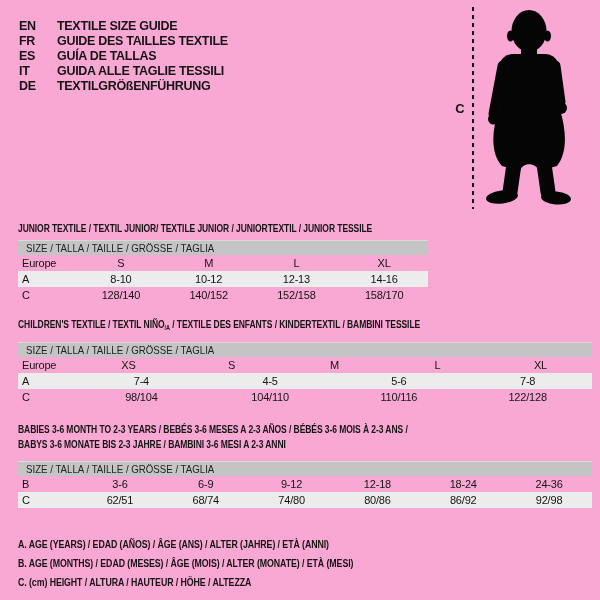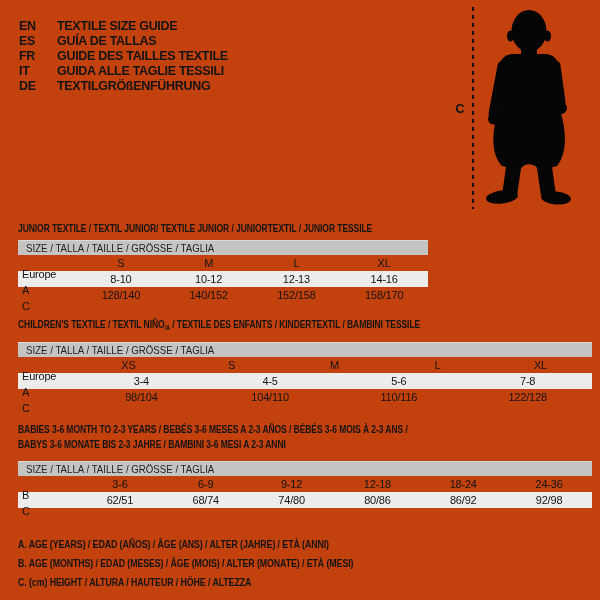--- a/index.html
+++ b/index.html
@@ -1,17 +1,17 @@
 <!DOCTYPE html>
 <html><head>
 <meta charset="utf-8">
 <style>
   html,body{margin:0;padding:0;background:#ffffff;}
   .canvas{
-    position:relative;width:600px;height:600px;background:#c2410c;overflow:hidden;
+    position:relative;width:600px;height:600px;background:#f9a8d4;overflow:hidden;
     font-family:"Liberation Sans",sans-serif;color:#141414;
   }
   
   .lang-block{position:absolute;left:19px;top:19px;}
   .lang-row{display:flex;line-height:15px;font-size:12.5px;font-weight:700;letter-spacing:-0.3px;white-space:nowrap;}
   .lang-code{width:38px;}
   
   .figure{position:absolute;left:448px;top:0;width:150px;height:215px;}
   .dash-line{
     position:absolute;left:24px;top:7px;width:2px;height:202px;
@@ -32,44 +32,44 @@
   .t1{top:240px;width:410px;}
   .t2{top:342px;width:574px;}
   .t3{top:461px;width:574px;}
   .size-bar{
     background:#c4c4c4;border-top:1px solid #d9d9d9;height:14px;line-height:14px;
     font-size:11px;color:#222;padding-left:8px;overflow:hidden;
   }
   .size-bar span{display:inline-block;transform:scaleX(0.88);transform-origin:0 0;white-space:nowrap;}
   .trow{display:flex;height:16px;line-height:16px;font-size:11px;letter-spacing:-0.2px;}
   .trow.alt{background:#ececec;}
-  .tlabel{width:55px;padding-left:4px;margin-top:11px;}
+  .tlabel{width:55px;padding-left:4px;}
   .tcell{flex:1;text-align:center;}
   
   .notes{position:absolute;left:18px;top:535px;}
   .note-line{font-size:11px;font-weight:700;line-height:19px;white-space:nowrap;
     transform:scaleX(0.8);transform-origin:0 0;width:740px;letter-spacing:-0.1px;}
 </style>
 </head>
 <body>
 
 <div class="canvas">
 
   <div class="lang-block">
     <div class="lang-row">
       <span class="lang-code">EN</span>
       <span class="lang-label">TEXTILE SIZE GUIDE</span>
     </div>
     <div class="lang-row">
+      <span class="lang-code">FR</span>
+      <span class="lang-label">GUIDE DES TAILLES TEXTILE</span>
+    </div>
+    <div class="lang-row">
       <span class="lang-code">ES</span>
       <span class="lang-label">GUÍA DE TALLAS</span>
-    </div>
-    <div class="lang-row">
-      <span class="lang-code">FR</span>
-      <span class="lang-label">GUIDE DES TAILLES TEXTILE</span>
     </div>
     <div class="lang-row">
       <span class="lang-code">IT</span>
       <span class="lang-label">GUIDA ALLE TAGLIE TESSILI</span>
     </div>
     <div class="lang-row">
       <span class="lang-code">DE</span>
       <span class="lang-label">TEXTILGRÖßENFÜHRUNG</span>
     </div>
   </div>
@@ -133,21 +133,21 @@
     <div class="trow">
       <span class="tlabel">Europe</span>
       <span class="tcell">XS</span>
       <span class="tcell">S</span>
       <span class="tcell">M</span>
       <span class="tcell">L</span>
       <span class="tcell">XL</span>
     </div>
     <div class="trow alt">
       <span class="tlabel">A</span>
-      <span class="tcell">3-4</span>
+      <span class="tcell">7-4</span>
       <span class="tcell">4-5</span>
       <span class="tcell">5-6</span>
       <span class="tcell">7-8</span>
     </div>
     <div class="trow">
       <span class="tlabel">C</span>
       <span class="tcell">98/104</span>
       <span class="tcell">104/110</span>
       <span class="tcell">110/116</span>
       <span class="tcell">122/128</span>

